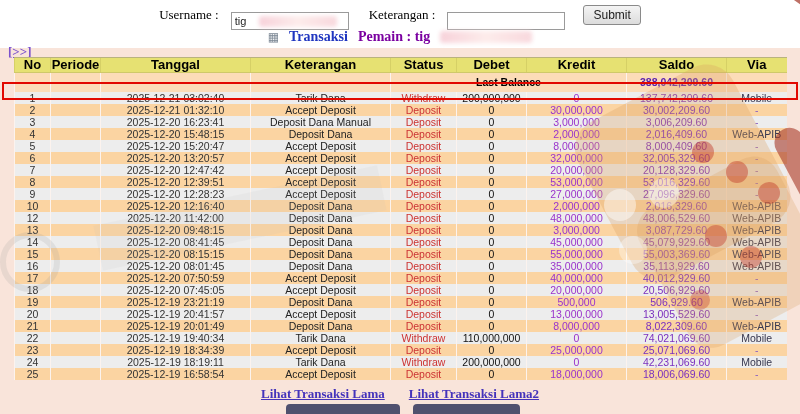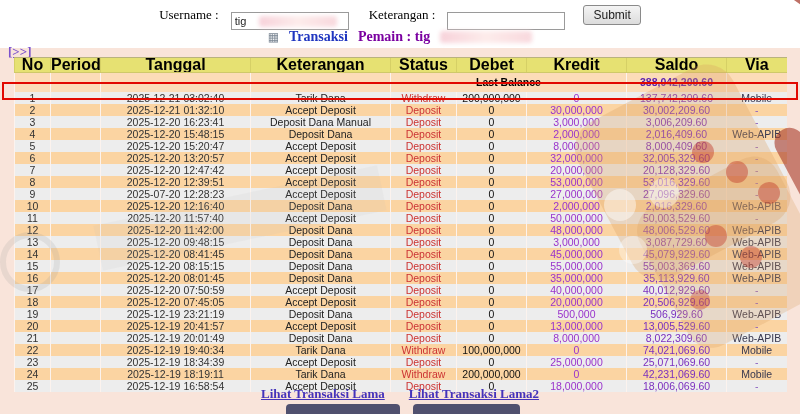--- a/index.html
+++ b/index.html
@@ -43,21 +43,21 @@
   .pag-link{
     position:absolute;left:8px;top:44px;font-family:"Liberation Serif",serif;
     font-size:13px;font-weight:bold;color:#7b52cc;text-decoration:underline;
   }
   
   table.tx{
     position:absolute;left:14px;top:57px;width:772px;table-layout:fixed;
     border-collapse:collapse;font-size:10.5px;
   }
   table.tx th{
-    background:#e6e172;color:#000;font-weight:bold;font-size:16px;height:14px;
+    background:#e6e172;color:#000;font-weight:bold;font-size:13px;height:14px;
     line-height:14px;padding:0;border-left:1px solid #d6d066;border-top:1px solid #b9b37f;
     border-bottom:1px solid #cfc96a;white-space:nowrap;overflow:hidden;
   }
   table.tx td{
     height:12px;line-height:12px;padding:0 2px;text-align:center;white-space:nowrap;
     overflow:hidden;border-left:1px solid rgba(255,255,255,0.55);
   }
   tr.lastbal td{background:#fcdcb8;font-weight:bold;color:#000;height:19px;line-height:13px;}
   tr.lastbal td.lb-saldo{color:#5a22b0;}
   tbody.rows tr:nth-child(odd) td{background:#ededed;}
@@ -243,52 +243,41 @@
     <td class="c-status">Deposit</td>
     <td class="c-debet">0</td>
     <td class="c-kredit">53,000,000</td>
     <td class="c-saldo">53,016,329.60</td>
     <td class="c-via dash">-</td>
   </tr>
 
   <tr>
     <td class="c-no">9</td>
     <td class="c-periode"></td>
-    <td class="c-tanggal">2025-07-20 12:28:23</td>
+    <td class="c-tanggal">2025-12-20 12:28:23</td>
     <td class="c-ket">Accept Deposit</td>
     <td class="c-status">Deposit</td>
     <td class="c-debet">0</td>
     <td class="c-kredit">27,000,000</td>
     <td class="c-saldo">27,096,329.60</td>
     <td class="c-via dash">-</td>
   </tr>
 
   <tr>
     <td class="c-no">10</td>
     <td class="c-periode"></td>
     <td class="c-tanggal">2025-12-20 12:16:40</td>
     <td class="c-ket">Deposit Dana</td>
     <td class="c-status">Deposit</td>
     <td class="c-debet">0</td>
     <td class="c-kredit">2,000,000</td>
     <td class="c-saldo">2,016,329.60</td>
     <td class="c-via">Web-APIB</td>
   </tr>
 
-  <tr>
-    <td class="c-no">11</td>
-    <td class="c-periode"></td>
-    <td class="c-tanggal">2025-12-20 11:57:40</td>
-    <td class="c-ket">Accept Deposit</td>
-    <td class="c-status">Deposit</td>
-    <td class="c-debet">0</td>
-    <td class="c-kredit">50,000,000</td>
-    <td class="c-saldo">50,003,529.60</td>
-    <td class="c-via dash">-</td>
-  </tr>
 
   <tr>
     <td class="c-no">12</td>
     <td class="c-periode"></td>
     <td class="c-tanggal">2025-12-20 11:42:00</td>
     <td class="c-ket">Deposit Dana</td>
     <td class="c-status">Deposit</td>
     <td class="c-debet">0</td>
     <td class="c-kredit">48,000,000</td>
     <td class="c-saldo">48,006,529.60</td>
@@ -402,21 +391,21 @@
     <td class="c-saldo">8,022,309.60</td>
     <td class="c-via">Web-APIB</td>
   </tr>
 
   <tr>
     <td class="c-no">22</td>
     <td class="c-periode"></td>
     <td class="c-tanggal">2025-12-19 19:40:34</td>
     <td class="c-ket">Tarik Dana</td>
     <td class="c-status">Withdraw</td>
-    <td class="c-debet">100,000,000</td>
+    <td class="c-debet">110,000,000</td>
     <td class="c-kredit">0</td>
     <td class="c-saldo">74,021,069.60</td>
     <td class="c-via">Mobile</td>
   </tr>
 
   <tr>
     <td class="c-no">23</td>
     <td class="c-periode"></td>
     <td class="c-tanggal">2025-12-19 18:34:39</td>
     <td class="c-ket">Accept Deposit</td>

